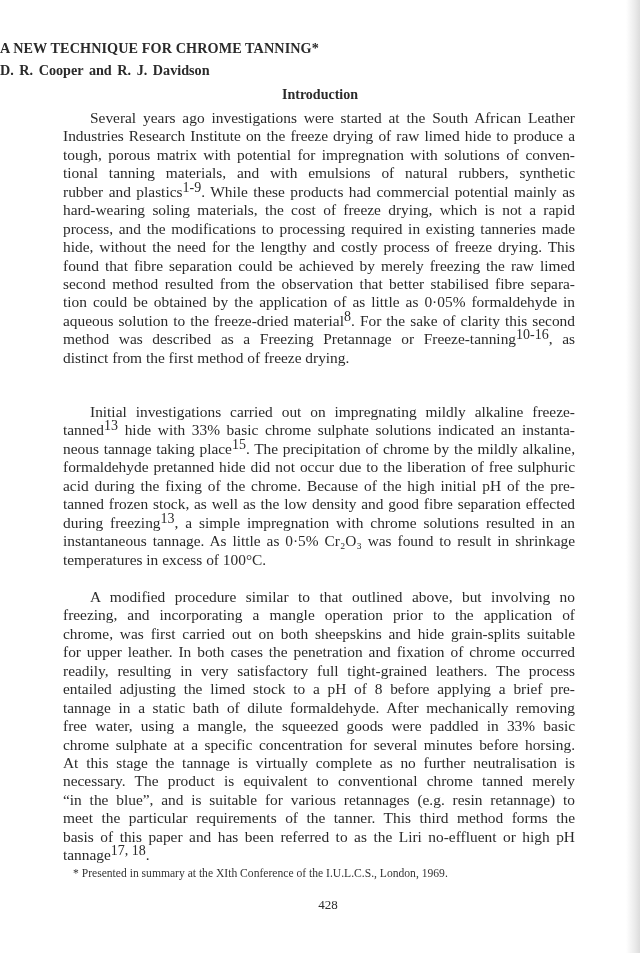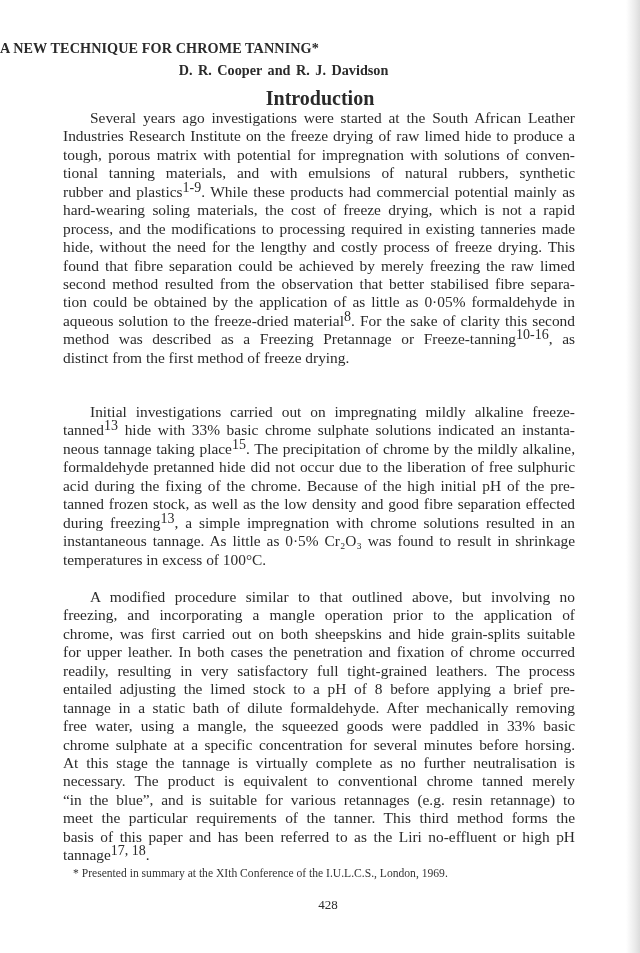--- a/index.html
+++ b/index.html
@@ -11,26 +11,26 @@
   }
   .edge {
     position: absolute; top: 0; right: 0; width: 14px; height: 953px;
     background: linear-gradient(to right, #ffffff, #ececec 60%, #dcdcdc);
   }
   .title {
     position: absolute; left: 0; width: 640px; top: 40px; text-align: left;
     font-weight: bold; font-size: 14.2px; letter-spacing: 0.1px; color: #2a2a2a;
   }
   .authors {
-    position: absolute; left: 0; width: 567px; top: 62px; text-align: center;
+    position: absolute; left: 0; width: 567px; top: 62px; text-align: left;
     font-weight: bold; font-size: 14.2px; word-spacing: 2px;
   }
   .section-heading {
     position: absolute; left: 0; width: 640px; top: 87px; text-align: center;
-    font-weight: bold; font-size: 20px;
+    font-weight: bold; font-size: 14px;
   }
   .para { position: absolute; left: 63px; width: 512px; }
   .line {
     display: block; height: 18.45px; line-height: 18.45px;
     font-size: 15.4px; text-align: justify; text-align-last: justify;
     white-space: nowrap; overflow: visible;
   }
   .line.indent { padding-left: 27px; width: calc(100% - 27px); }
   .line.last { text-align-last: left; }
   sup { font-size: 14px; line-height: 0; vertical-align: 5px; }

